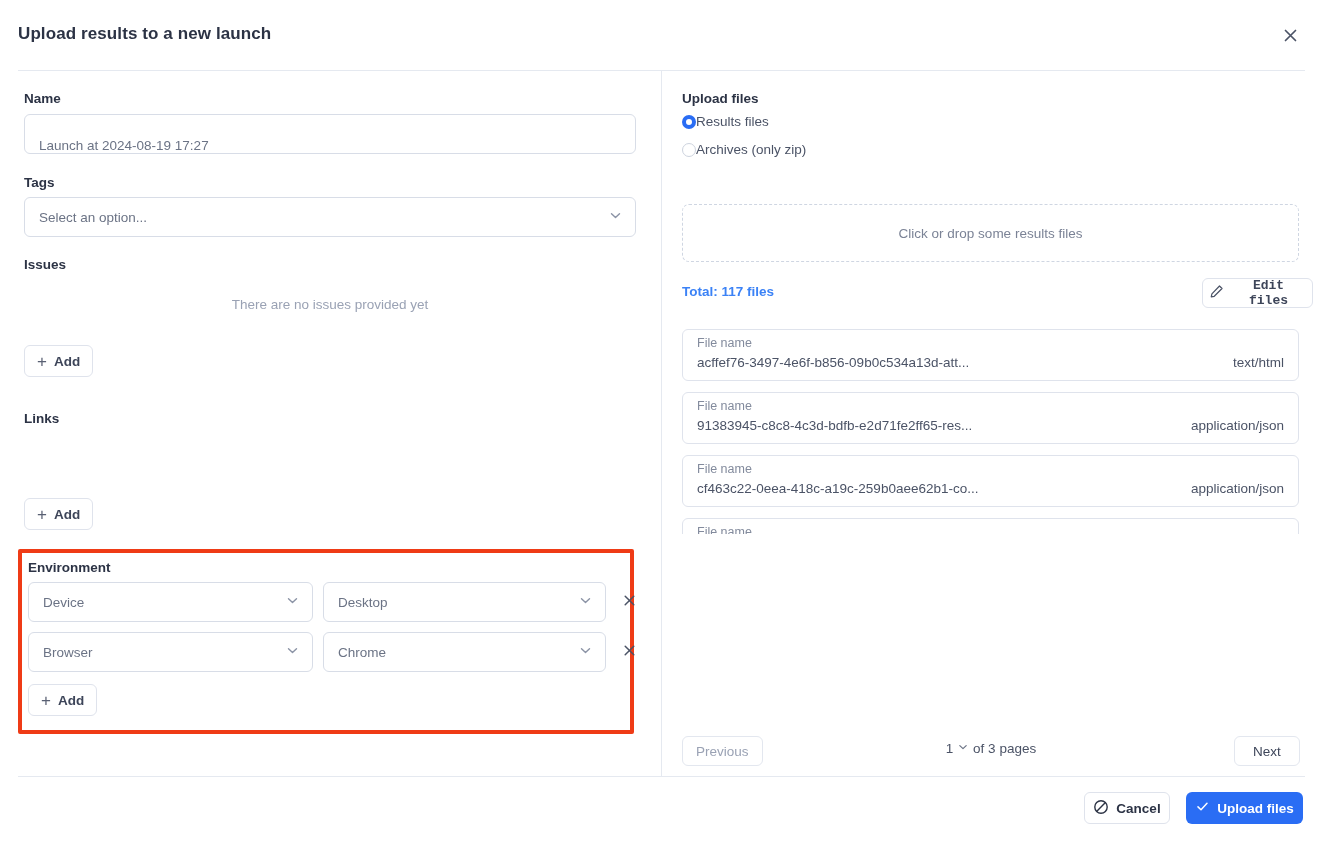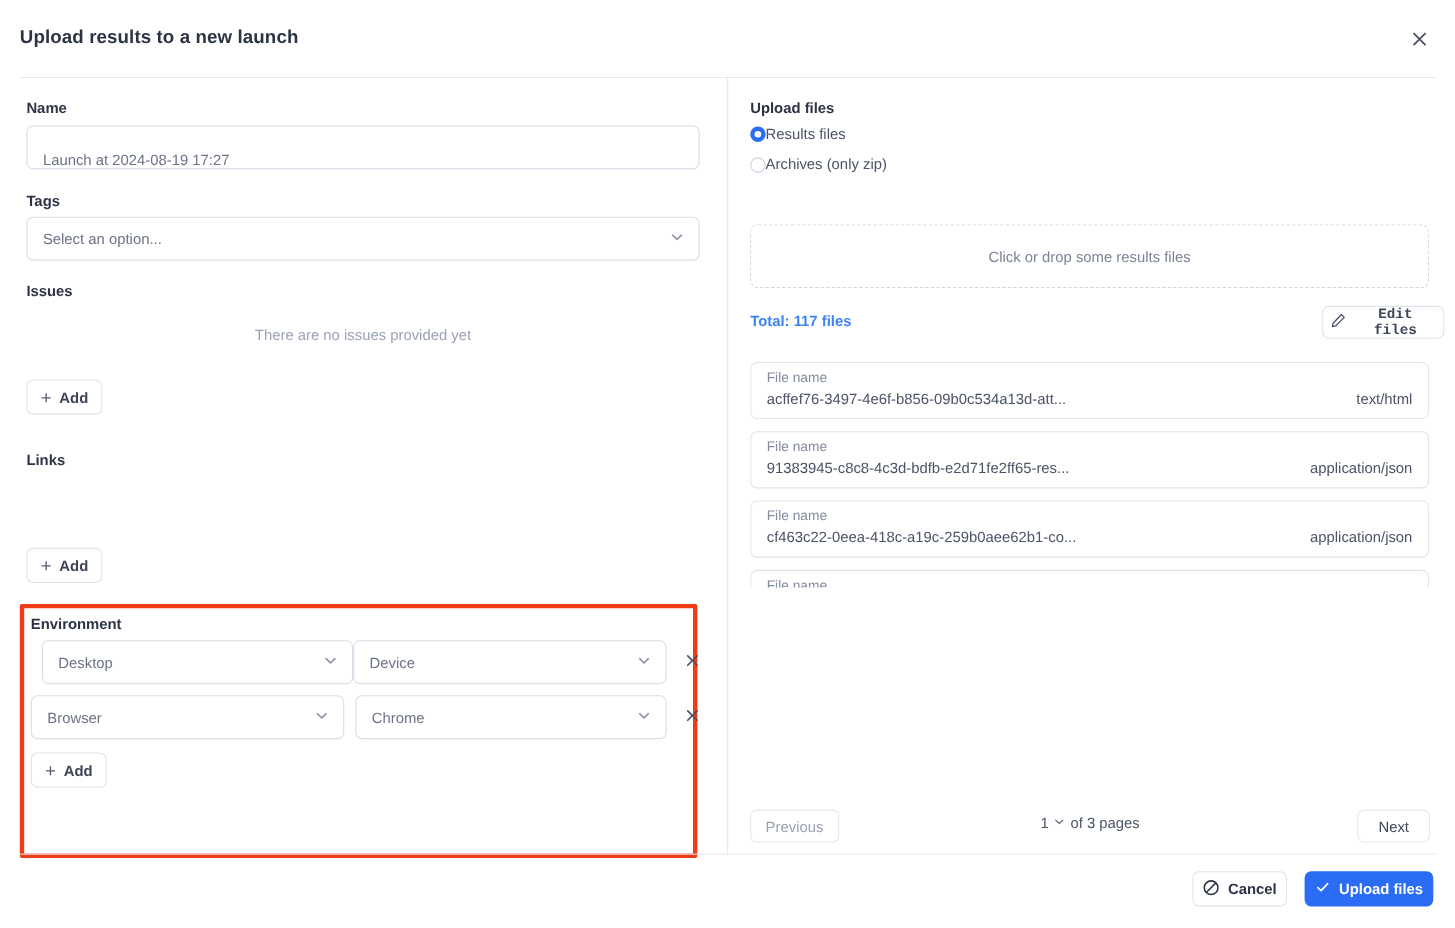--- a/index.html
+++ b/index.html
@@ -79,21 +79,21 @@
   .lbl-issues { position: absolute; left: 24px; top: 186px; }
   .note-issues{ position: absolute; left: 24px; top: 226px; width: 612px; }
   .btn-issues { position: absolute; left: 24px; top: 274px; }
   .lbl-links  { position: absolute; left: 24px; top: 340px; }
   .note-links { position: absolute; left: 24px; top: 379px; width: 612px; }
   .btn-links  { position: absolute; left: 24px; top: 427px; }
 
   
   .env-block {
     position: absolute; left: 18px; top: 478px;
-    width: 616px; height: 231px;
+    width: 616px; height: 185px;
     border: 4px solid #ef3b16; border-radius: 2px;
     background: #fff;
   }
   .env-label { position: absolute; left: 6px; top: 7px; }
   .env-row { position: absolute; display: flex; align-items: center; }
   .env-row-1 { left: 6px; top: 29px; }
   .env-row-2 { left: 6px; top: 79px; }
   .env-key   { width: 285px; }
   .env-val   { width: 283px; margin-left: 10px; }
   .env-remove {
@@ -253,30 +253,30 @@
   <div class="field-label lbl-links">Links</div>
   <button class="add-btn btn-links">
     <span class="plus-ico">+</span>
     <span>Add</span>
   </button>
 
   <div class="env-block">
     <div class="field-label env-label">Environment</div>
 
     <div class="env-row env-row-1">
+      <div class="select-box env-key">
+        <span>Device</span>
+        <span>
+          <svg width="15" height="15" viewBox="0 0 15 15" fill="none">
+            <path d="M3.5 5.8 L7.5 9.6 L11.5 5.8" stroke="#8b93a5" stroke-width="1.4" stroke-linecap="round" stroke-linejoin="round"></path>
+          </svg>
+        </span>
+      </div>
       <div class="select-box env-val">
         <span>Desktop</span>
-        <span>
-          <svg width="15" height="15" viewBox="0 0 15 15" fill="none">
-            <path d="M3.5 5.8 L7.5 9.6 L11.5 5.8" stroke="#8b93a5" stroke-width="1.4" stroke-linecap="round" stroke-linejoin="round"></path>
-          </svg>
-        </span>
-      </div>
-      <div class="select-box env-key">
-        <span>Device</span>
         <span>
           <svg width="15" height="15" viewBox="0 0 15 15" fill="none">
             <path d="M3.5 5.8 L7.5 9.6 L11.5 5.8" stroke="#8b93a5" stroke-width="1.4" stroke-linecap="round" stroke-linejoin="round"></path>
           </svg>
         </span>
       </div>
       <button class="env-remove">
         <span>
           <svg width="15" height="15" viewBox="0 0 15 15" fill="none">
             <path d="M3.2 3.2 L11.8 11.8 M11.8 3.2 L3.2 11.8" stroke="#4b5366" stroke-width="1.5" stroke-linecap="round"></path>

